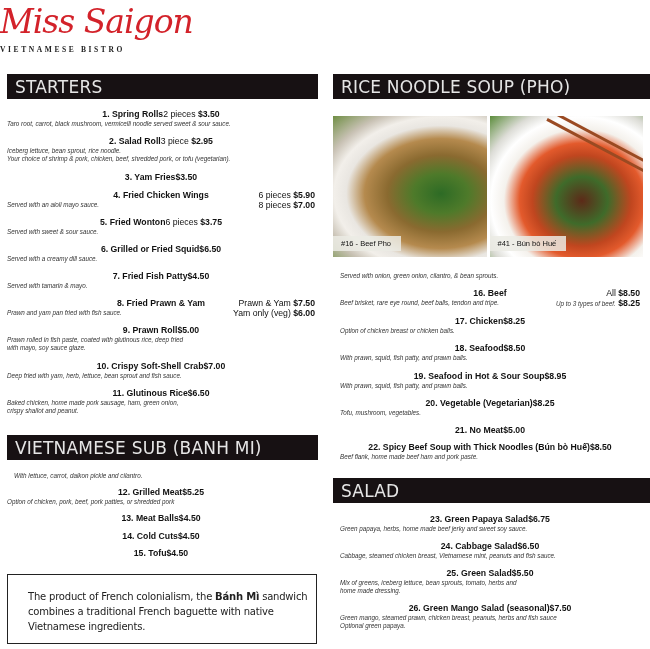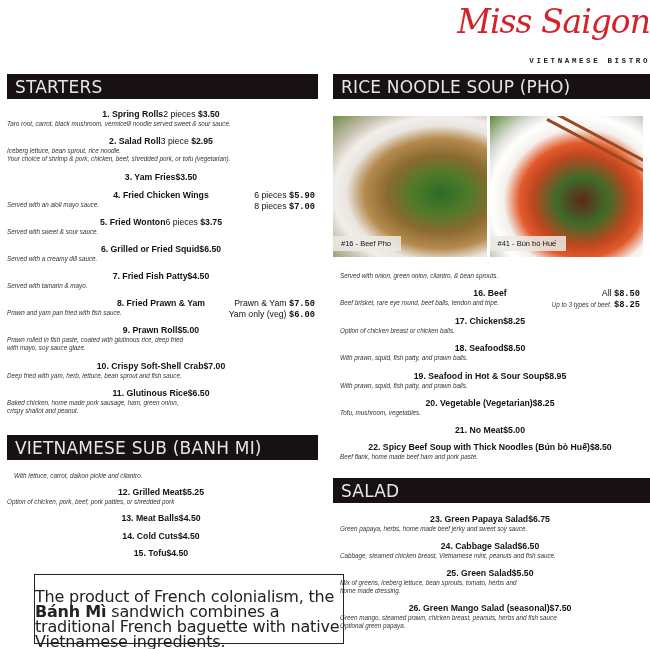--- a/index.html
+++ b/index.html
@@ -1,42 +1,42 @@
 <!DOCTYPE html>
 <html><head>
 <meta charset="utf-8">
 <style>
   * { box-sizing: border-box; margin: 0; padding: 0; }
   html, body { width: 650px; height: 649px; background: #ffffff; overflow: hidden; }
   body { position: relative; font-family: "Liberation Sans", "DejaVu Sans", sans-serif; color: #111; }
 
-  .logo { position: absolute; left: 0; width: 650px; top: 2px; text-align: right; }
+  .logo { position: absolute; left: 0; width: 650px; top: 2px; text-align: left; }
   .logo-script { font-family: "DejaVu Serif", "Liberation Serif", serif; font-style: italic; color: #d3222a; font-size: 33px; letter-spacing: -1px; line-height: 40px; }
-  .logo-sub { font-family: Liberation Mono, monospace; font-weight: bold; font-size: 7.5px; letter-spacing: 2.6px; color: #222; margin-top: 15px; }
+  .logo-sub { font-family: Liberation Serif, serif; font-weight: bold; font-size: 7.5px; letter-spacing: 2.6px; color: #222; margin-top: 3px; }
 
   .col { position: absolute; top: 74px; }
   .col-left { left: 7px; width: 311px; }
   .col-right { left: 333px; width: 354px; }
 
   .section-bar { background: #171113; color: #e5e5e5; height: 25px; font-size: 17px; line-height: 26px; padding-left: 8px; letter-spacing: 0.2px; font-family: "DejaVu Sans", sans-serif; font-weight: normal; }
 
   .items { position: absolute; left: 7px; width: 308px; }
   .item { position: relative; }
   .item-row { display: flex; justify-content: center; align-items: baseline; }
   .item-name { font-weight: bold; font-size: 8.7px; line-height: 11px; white-space: nowrap; }
   .item-price { font-size: 8.7px; line-height: 11px; white-space: nowrap; text-align: right; }
   .item-price b { font-weight: bold; }
   .item-desc { font-style: italic; font-size: 6.3px; line-height: 8.3px; color: #333; }
   .price-stack { position: absolute; right: 0; top: 0; text-align: right; }
   .price-line { font-size: 8.7px; line-height: 10px; white-space: nowrap; }
-  .price-line b { font-weight: bold; font-family: Liberation Mono, monospace; }
+  .price-line b { font-weight: bold; }
   .price-line .up { font-style: italic; font-size: 6.3px; color: #333; }
   .section-note { font-style: italic; font-size: 6.3px; color: #333; position: absolute; }
 
-  .quote-box { position: absolute; left: 7px; top: 574px; width: 310px; height: 70px; border: 1.5px solid #222; padding: 14px 0 0 0; font-size: 16px; line-height: 15px; font-family: "DejaVu Sans", sans-serif; color: #222; letter-spacing: -0.2px; margin-left: 27px; }
+  .quote-box { position: absolute; left: 7px; top: 574px; width: 310px; height: 70px; border: 1.5px solid #222; padding: 14px 0 0 20px; font-size: 10px; line-height: 15px; font-family: "DejaVu Sans", sans-serif; color: #222; letter-spacing: -0.2px; }
   .quote-box b { font-weight: bold; }
 
   .photos { position: absolute; left: 333px; top: 116px; width: 310px; height: 141px; display: flex; gap: 3px; }
   .photo { position: relative; flex: 1; overflow: hidden; }
   .photo-pho { background: radial-gradient(ellipse at 70% 55%, #2d6b25 0%, #4e7a2a 18%, #8a6a30 35%, #b58a4e 50%, #e9e6e1 62%, #f2efea 70%, #c9c2b5 80%, #6f8e44 100%); }
   .photo-hue { background: radial-gradient(ellipse at 60% 60%, #5c2a18 0%, #3f6b2a 20%, #c0461f 38%, #e35a2c 48%, #f4f1ec 60%, #ffffff 70%, #dcdcd6 80%, #5b8c3b 100%); }
   .photo-label { position: absolute; left: 0; bottom: 6px; background: rgba(235,235,228,0.85); font-size: 7.5px; padding: 3px 10px 3px 8px; color: #111; }
   .chopsticks { position: absolute; width: 120px; height: 3px; background: #9a4a22; transform: rotate(28deg); }
 </style>
 </head>

